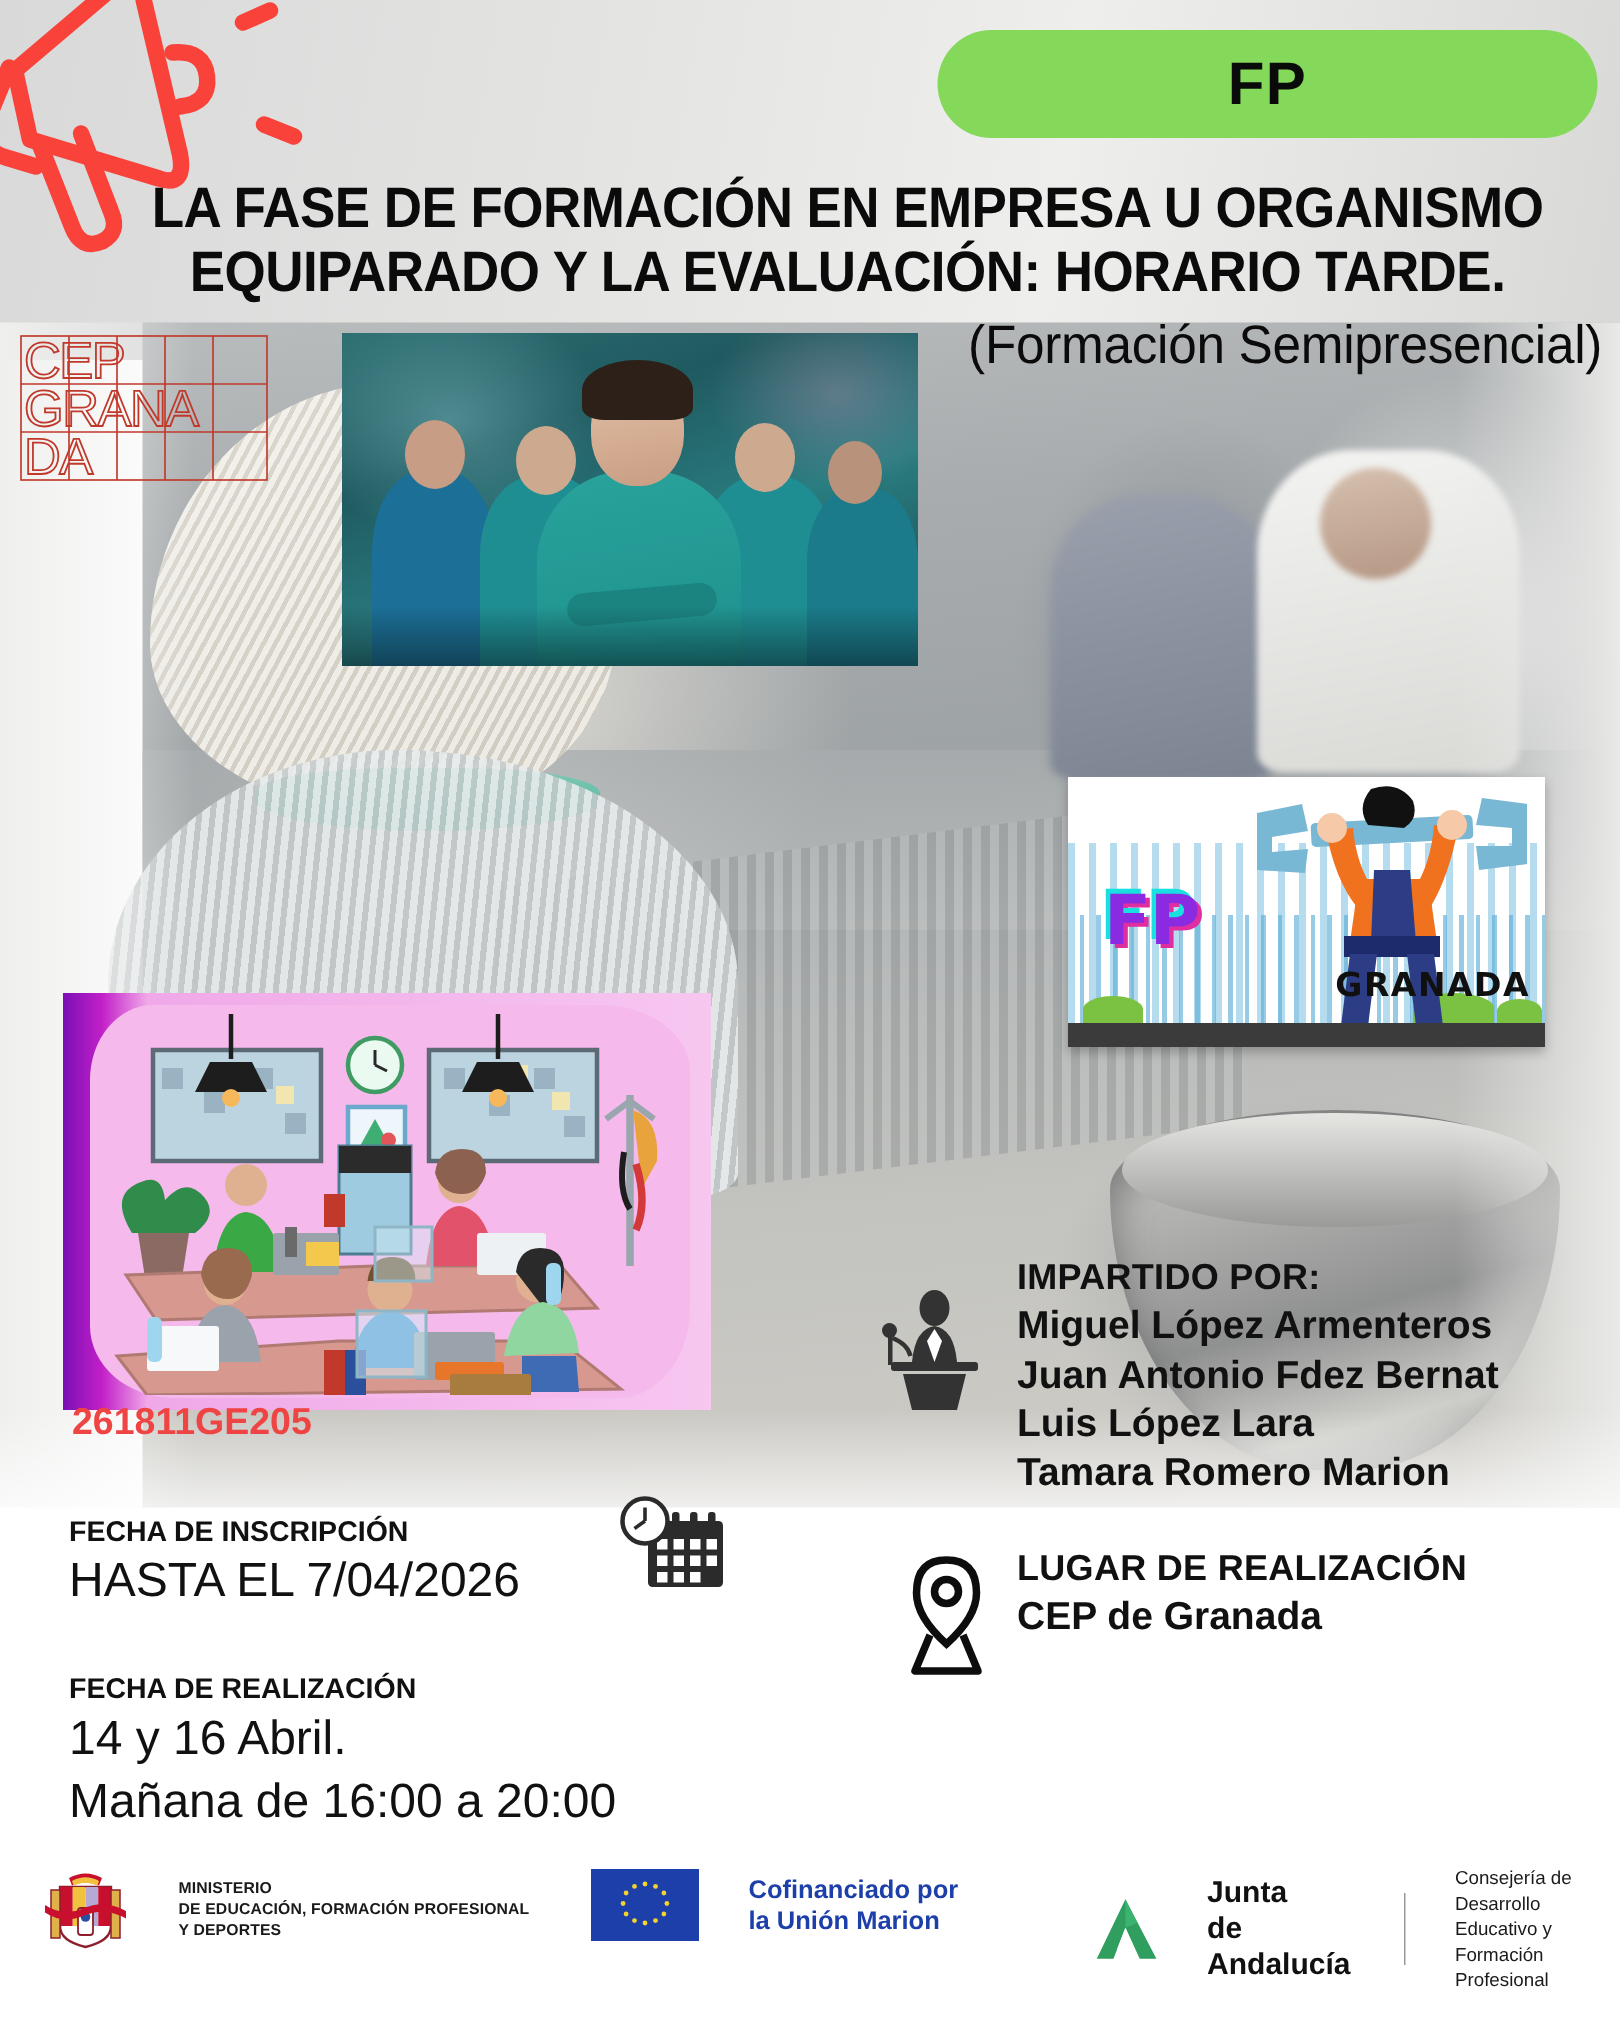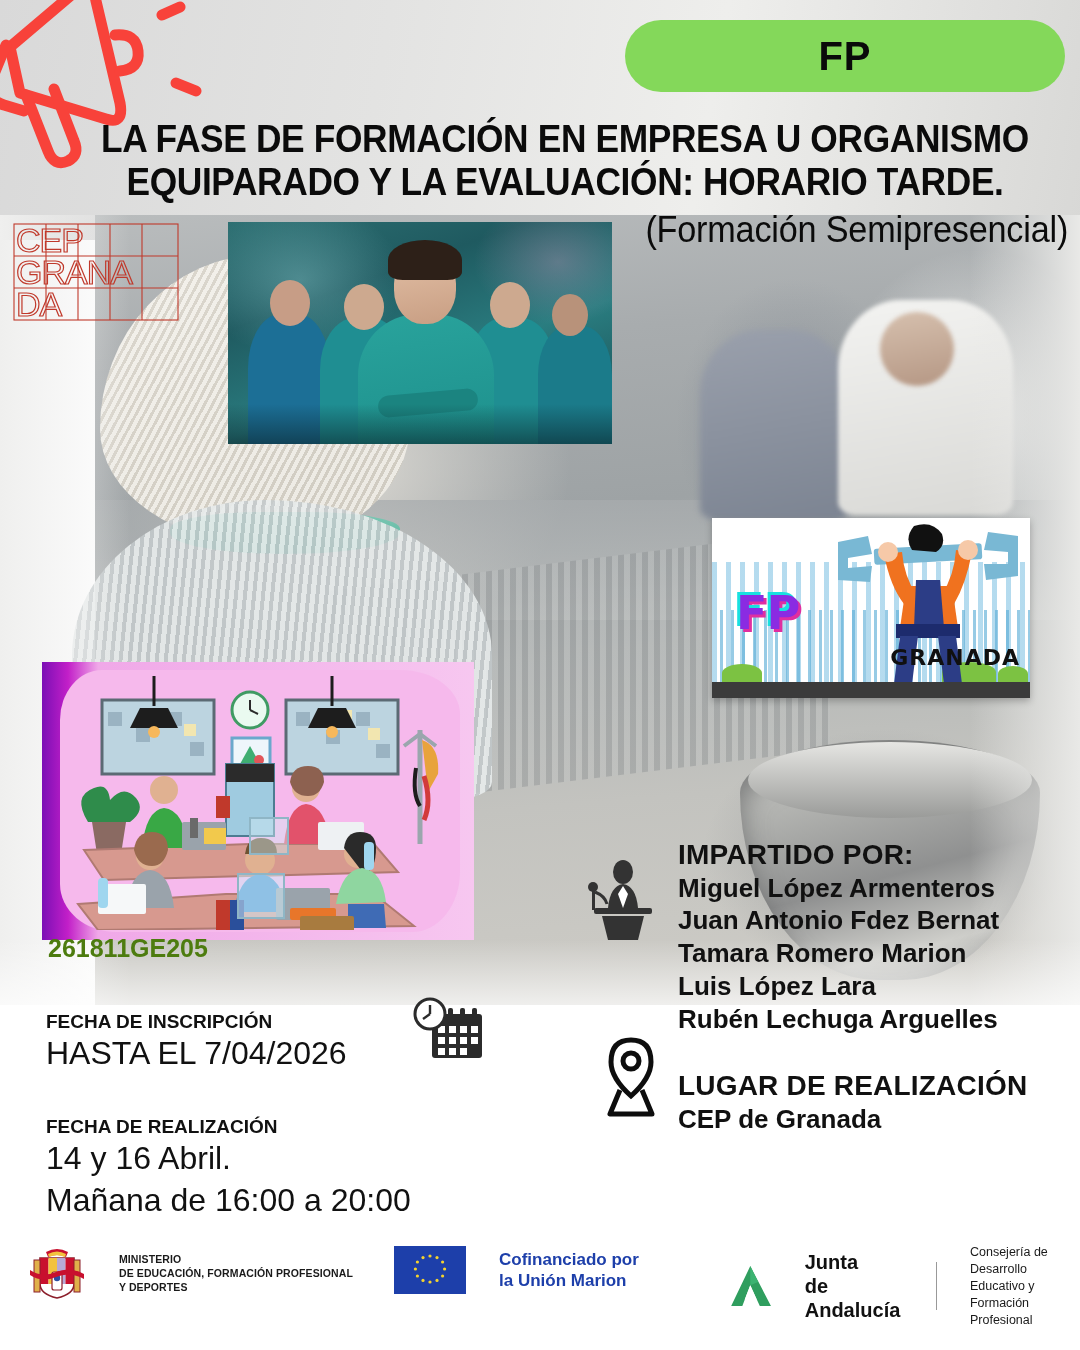--- a/index.html
+++ b/index.html
@@ -146,33 +146,33 @@
     position:absolute;left:42px;top:662px;width:432px;height:278px;overflow:hidden;
     background:linear-gradient(90deg,#7b0fb5 0%,#c21fc8 6%,#f0a8e8 13%,#f7c7f0 100%);
   }
   .office-blob{
     position:absolute;left:18px;top:8px;width:400px;height:262px;background:#f6b9ec;
     border-radius:42px 60px 48px 56px/50px 44px 60px 48px;
   }
 
   
   .course-code{
-    position:absolute;left:48px;top:934px;font-weight:bold;font-size:25px;color:#4d7c0f;
+    position:absolute;left:48px;top:934px;font-weight:bold;font-size:25px;color:#ef4444;
   }
 
   
   .left-info{position:absolute;left:46px;top:1000px;width:420px;color:#111;}
   .li-head{font-weight:bold;font-size:19px;line-height:1.22;margin-top:10px;}
   .li-sub{font-weight:normal;font-size:32px;line-height:1.30;}
   .li-gap{height:30px;}
   .cal-icon{position:absolute;left:408px;top:996px;width:78px;height:66px;}
 
   
   .right-info{position:absolute;left:678px;top:838px;width:400px;color:#111;}
-  .ri-head{font-weight:bold;font-size:28px;line-height:1.20;letter-spacing:.2px;}
+  .ri-head{font-weight:bold;font-size:24px;line-height:1.20;letter-spacing:.2px;}
   .ri-name{font-weight:bold;font-size:26px;line-height:1.26;}
   .ri-gap{height:34px;}
   .podium-icon{position:absolute;left:578px;top:858px;width:90px;height:84px;}
   .pin-icon{position:absolute;left:596px;top:1034px;width:70px;height:84px;}
 
   
   .footer{position:absolute;left:0;top:1238px;width:1080px;height:100px;}
   .f-block{position:absolute;display:flex;align-items:center;gap:21px;}
   .f-ministerio{left:26px;top:4px;}
   .f-ministerio .txt{
@@ -451,23 +451,22 @@
       <circle cx="22" cy="18" r="15" fill="#ffffff" stroke="#2b2b2b" stroke-width="3"></circle>
       <line x1="22" y1="18" x2="22" y2="9" stroke="#2b2b2b" stroke-width="2.4"></line>
       <line x1="22" y1="18" x2="15" y2="23" stroke="#2b2b2b" stroke-width="2.4"></line>
     </svg>
   </div>
 
   <div class="right-info">
     <div class="ri-head">IMPARTIDO POR:</div>
     <div class="ri-name">Miguel López Armenteros</div>
     <div class="ri-name">Juan Antonio Fdez Bernat</div>
+    <div class="ri-name">Luis López Lara</div>
     <div class="ri-name">Tamara Romero Marion</div>
-    <div class="ri-name">Luis López Lara</div>
-    <div class="ri-name">Rubén Lechuga Arguelles</div>
     <div class="ri-gap"></div>
     <div class="ri-head">LUGAR DE REALIZACIÓN</div>
     <div class="ri-name">CEP de Granada</div>
   </div>
 
   <div class="podium-icon">
     <svg viewBox="0 0 90 84" width="90" height="84">
       <g fill="#333333">
         <ellipse cx="45" cy="14" rx="10" ry="12"></ellipse>
         <path d="M30 50 q2 -22 15 -24 q13 2 15 24 z"></path>

